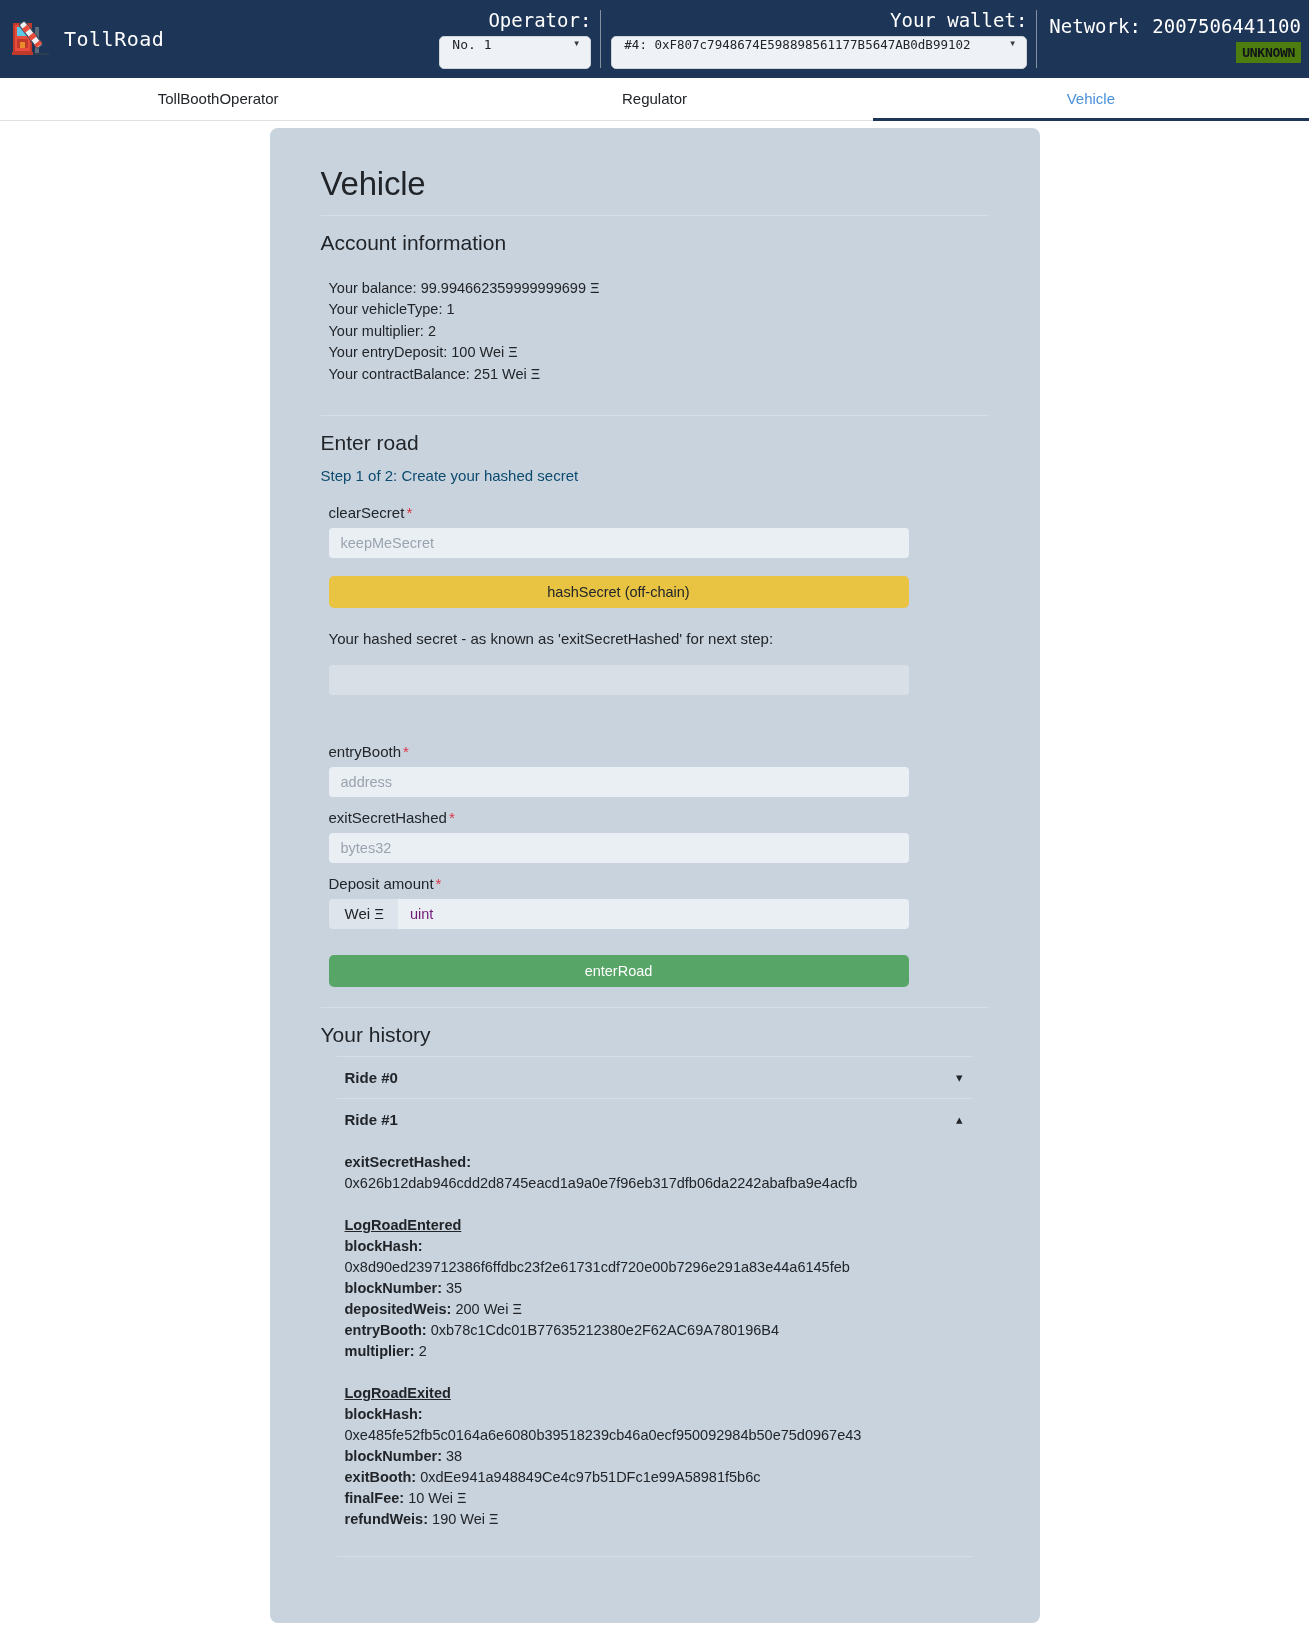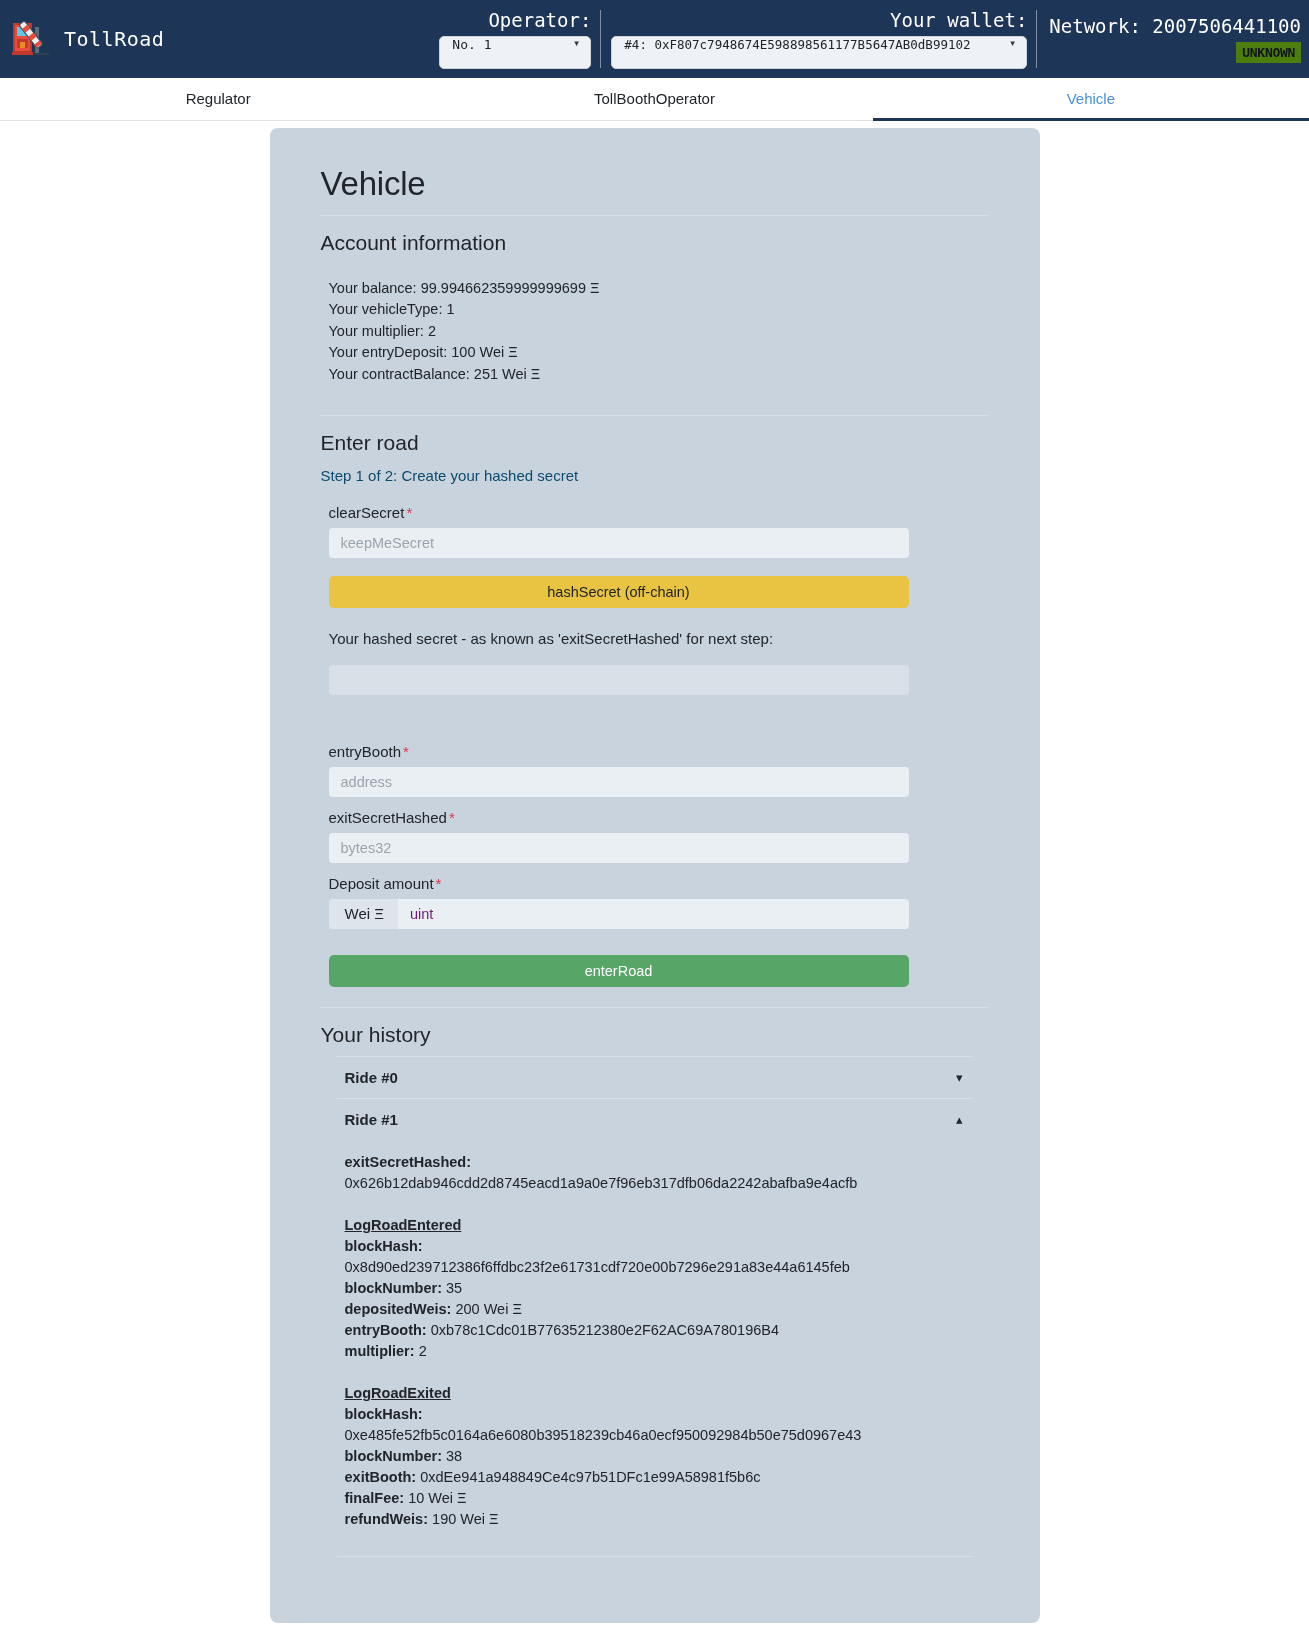--- a/index.html
+++ b/index.html
@@ -343,22 +343,22 @@
     </div>
   </div>
 
   <div class="network-group">
     <span class="network-line">Network: 2007506441100</span>
     <span class="badge-unknown">UNKNOWN</span>
   </div>
 </div>
 
 <div class="tabs">
+  <div class="tab">TollBoothOperator</div>
   <div class="tab">Regulator</div>
-  <div class="tab">TollBoothOperator</div>
   <div class="tab active">Vehicle</div>
 </div>
 
 <div class="page">
   <div class="card">
 
     <h1 class="page-title">Vehicle</h1>
     <hr class="rule">
 
     <h2 class="section-title">Account information</h2>

